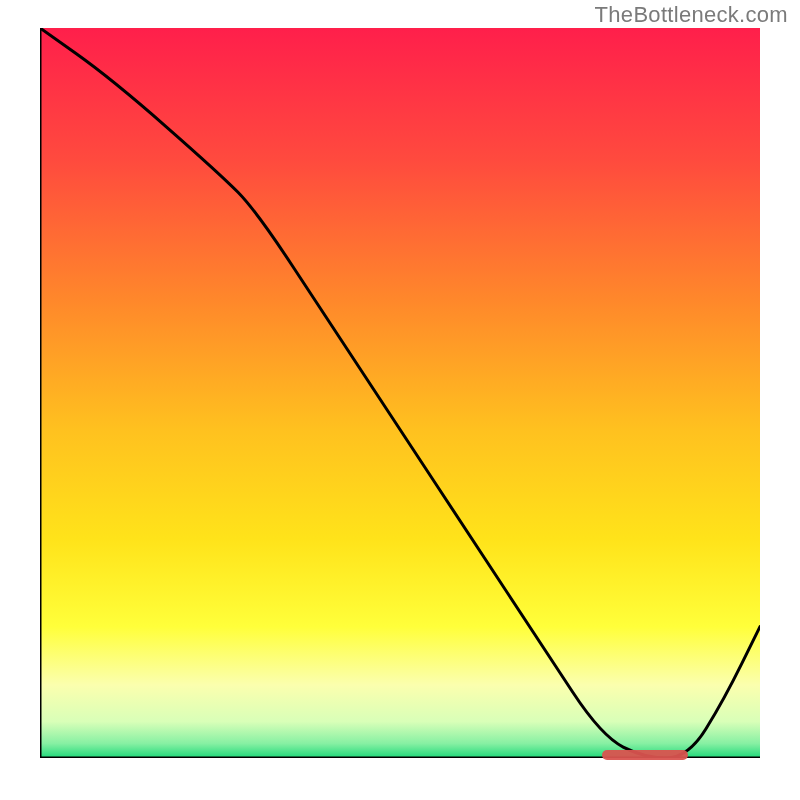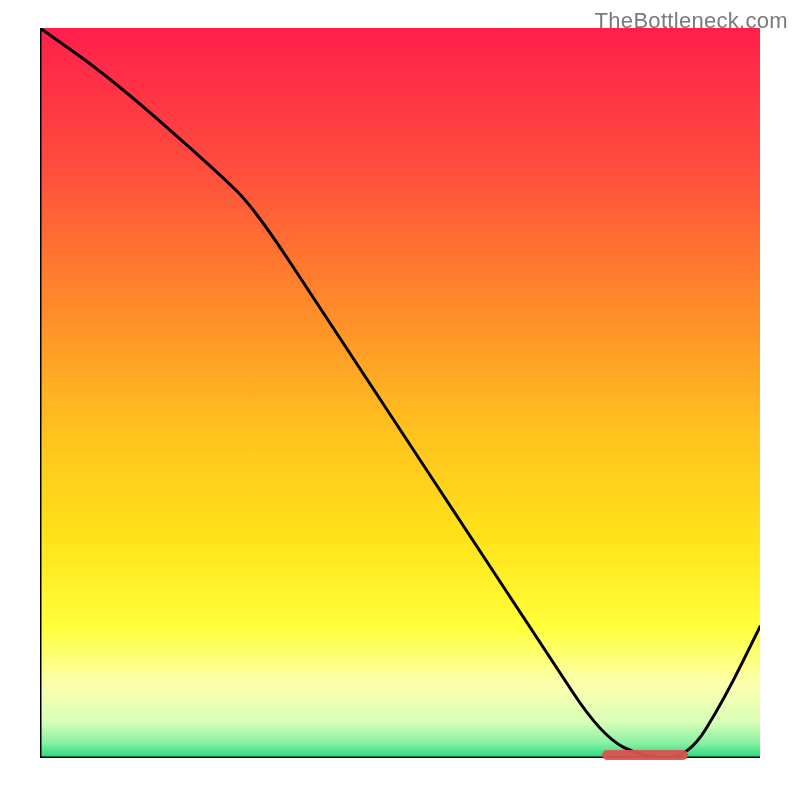--- a/index.html
+++ b/index.html
@@ -11,21 +11,21 @@
     font-family: Arial, Helvetica, sans-serif;
     overflow: hidden;
   }
   .wrap {
     position: relative;
     width: 800px;
     height: 800px;
   }
   .attribution {
     position: absolute;
-    top: 8px;
+    top: 2px;
     right: 12px;
     font-size: 22px;
     color: #7a7a7a;
     letter-spacing: 0.3px;
     font-weight: 500;
   }
   .plot {
     position: absolute;
     left: 40px;
     top: 28px;

